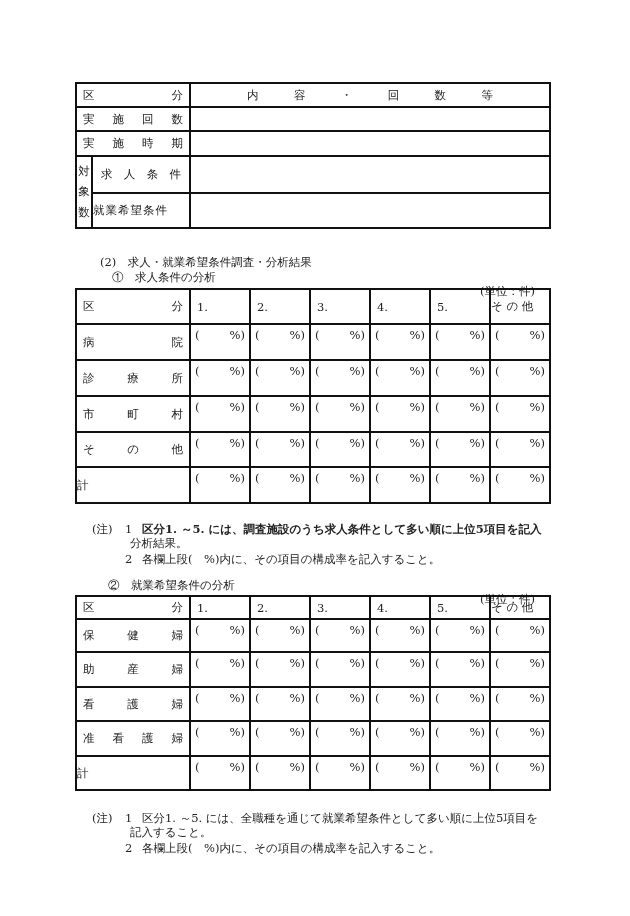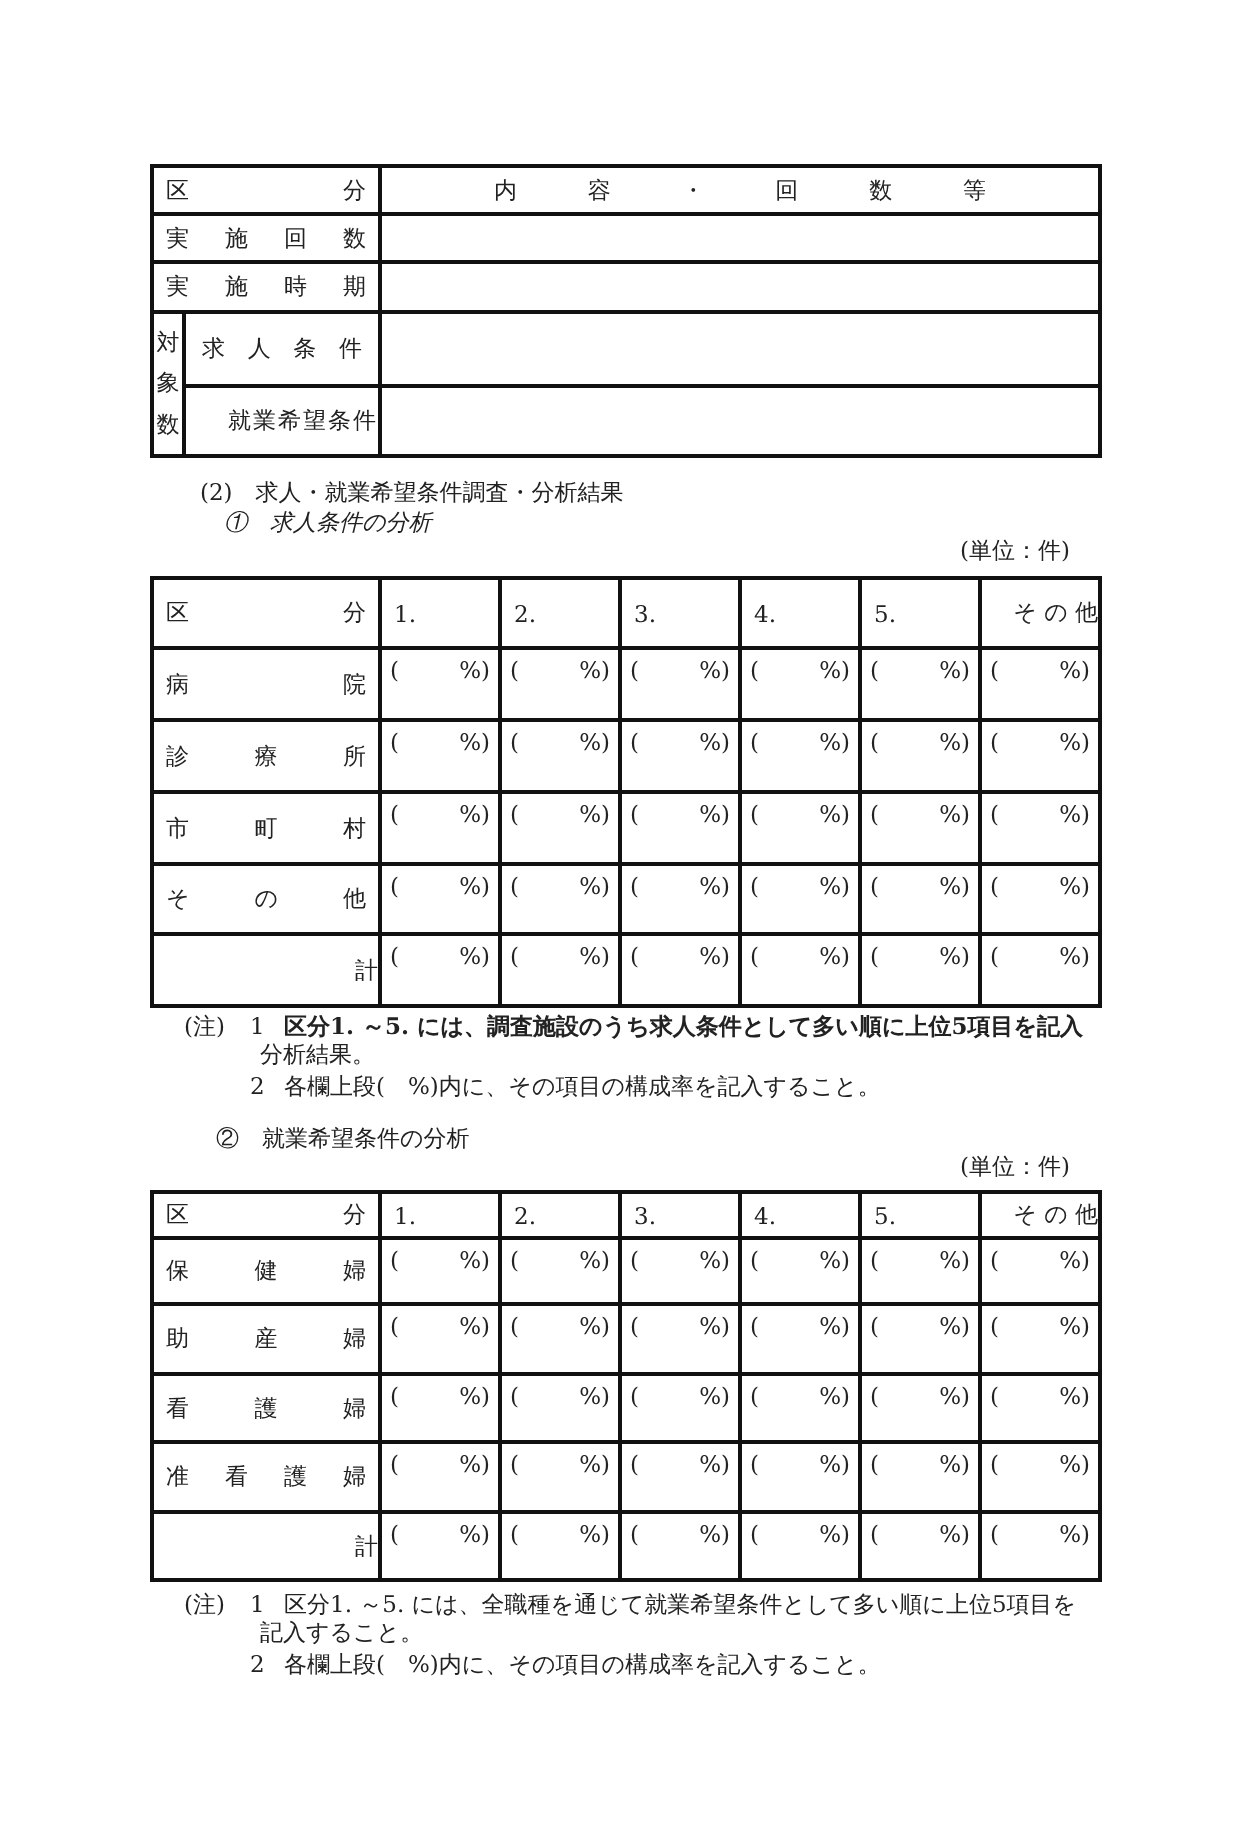--- a/index.html
+++ b/index.html
@@ -1,22 +1,22 @@
 <!DOCTYPE html>
 <html><head>
 <meta charset="utf-8">
 <style>
   html, body { margin: 0; padding: 0; background: #ffffff; }
   body { width: 630px; height: 916px; position: relative; font-family: "DejaVu Serif", "Liberation Serif", serif; color: #222; overflow: hidden; }
-  .abs { position: absolute; }
+  .abs { position: absolute; margin-top: 16px; }
   table { border-collapse: collapse; position: absolute; table-layout: fixed; }
   td { border: 2px solid #111; padding: 0; font-size: 11.5px; vertical-align: middle; }
   .t1 { left: 75px; top: 82px; width: 476px; }
   .spread { display: flex; justify-content: space-between; padding: 0 6px; }
-  .center { text-align: right; }
+  .center { text-align: left; }
   .pct { display: flex; justify-content: space-between; padding: 0 4px; height: 100%; align-items: flex-start; }
   .pctcell { vertical-align: top; padding-top: 3px; }
   .hdrnum { padding-left: 6px; }
   .note { font-size: 11.5px; line-height: 13px; }
   .vert { display: flex; flex-direction: column; align-items: center; justify-content: space-around; height: 100%; }
 </style>
 </head>
 <body>
 
 <table class="t1">
@@ -87,21 +87,21 @@
   <tr style="height:35px">
     <td class="center">
       <span style="letter-spacing:1px">就業希望条件</span>
     </td>
     <td></td>
   </tr>
 </tbody>
   </table>
 
 <div class="abs note" style="left:100px; top:240px;">(2)　求人・就業希望条件調査・分析結果</div>
-<div class="abs note" style="left:112px; top:255px;font-style:italic;">①　求人条件の分析</div>
+<div class="abs note" style="left:112px; top:255px;">①　求人条件の分析</div>
 <div class="abs note" style="left:480px; top:269px;">(単位：件)</div>
 
 <table style="left:75px; top:288px; width:476px;">
   <colgroup>
       <col style="width:114px">
       <col style="width:60px">
       <col style="width:60px">
       <col style="width:60px">
       <col style="width:60px">
       <col style="width:60px">

